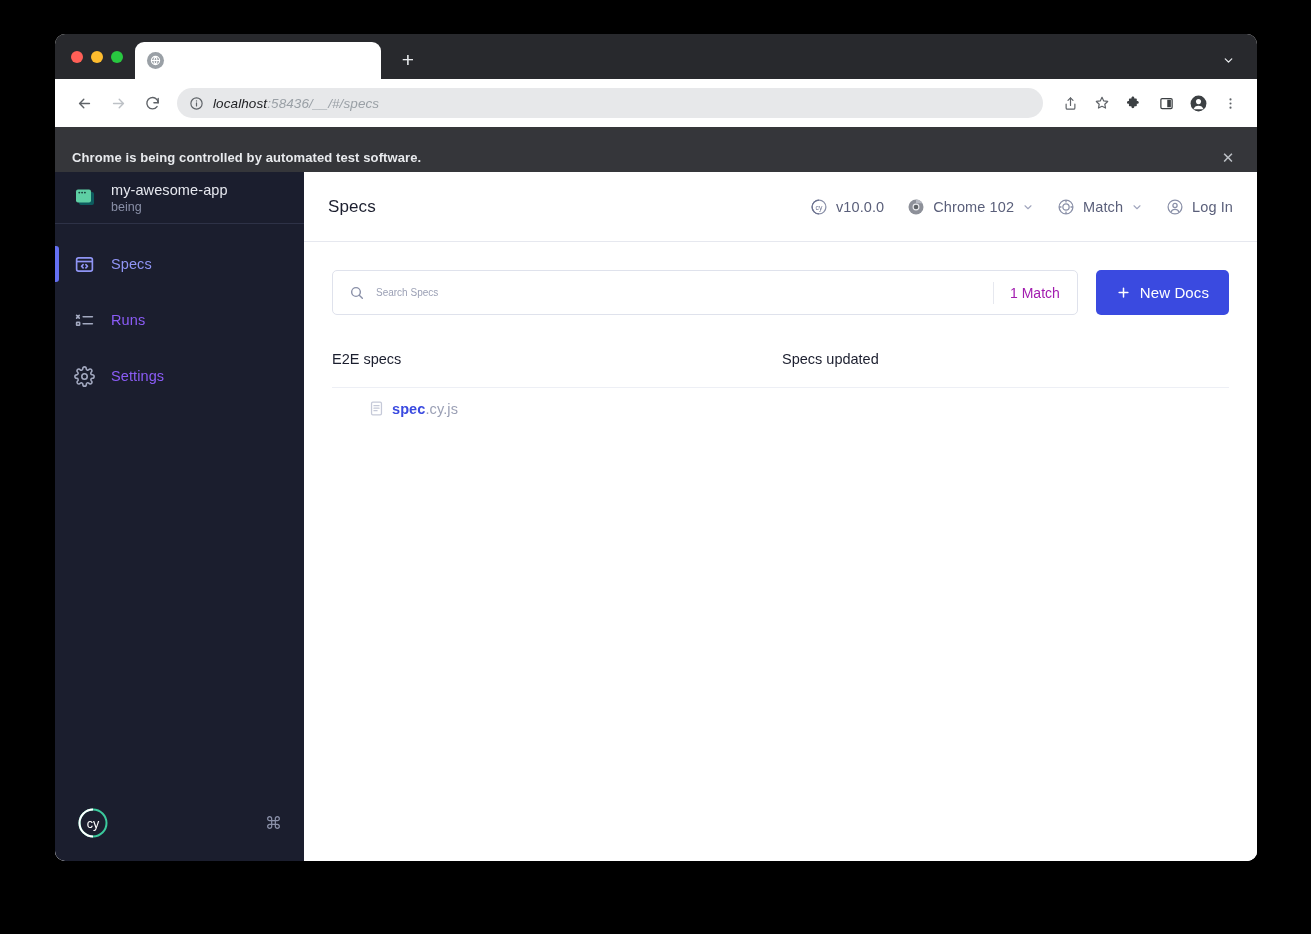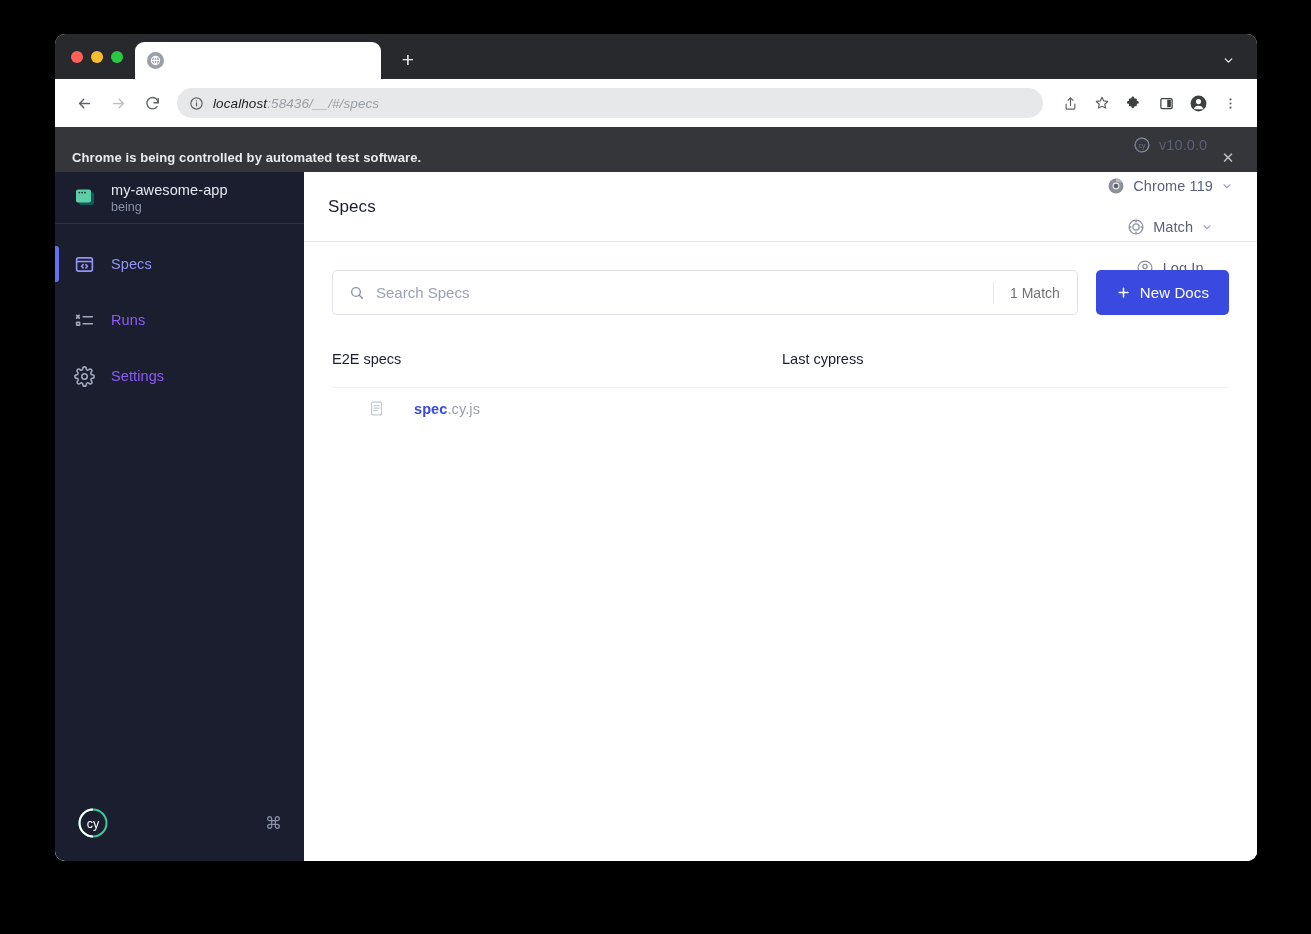--- a/index.html
+++ b/index.html
@@ -209,21 +209,21 @@
   .main { flex: 1; display: flex; flex-direction: column; min-width: 0; background: #fff; }
 
   .main-header {
     height: 70px;
     display: flex; align-items: center;
     padding: 0 24px 0 24px;
     border-bottom: 1px solid #e6e8ef;
     gap: 12px;
   }
   .page-title { font-size: 17px; color: #1b1e2e; letter-spacing: .1px; }
-  .header-right { margin-left: auto; display: flex; align-items: center; gap: 22px; flex-direction: column; }
+  .header-right { margin-left: auto; display: flex; align-items: center; gap: 22px; }
   .header-item {
     display: flex; align-items: center; gap: 8px;
     font-size: 14.5px; color: #5a5f7a;
     cursor: pointer;
     letter-spacing: .1px;
   }
   .header-item .hi-icon { display: flex; align-items: center; justify-content: center; width: 19px; height: 19px; flex: none; }
   .chev { color: #a0a5bd; display: flex; align-items: center; }
 
   .content { padding: 28px 28px 0 28px; flex: 1; overflow: hidden; }
@@ -236,29 +236,29 @@
     border-radius: 5px;
     display: flex; align-items: center;
     padding: 0 0 0 16px;
     background: #fff;
     min-width: 0;
   }
   .search-icon { color: #8a90a8; display: flex; flex: none; margin-right: 11px; }
   .search-input {
     flex: 1;
     border: none; outline: none;
-    font-size: 15px;
+    font-size: 10px;
     font-family: "Liberation Sans", sans-serif;
     color: #737373;
     background: transparent;
     min-width: 0;
   }
   .search-input::placeholder { color: #9ba0b5; }
   .match-count {
-    font-size: 14px; color: #737373;
+    font-size: 14px; color: #a21caf;
     padding: 0 17px 0 16px;
     border-left: 1px solid #e6e8ef;
     height: 22px;
     display: flex; align-items: center;
     flex: none;
     margin-left: 24px;
   }
   .new-spec-btn {
     background: #3a4ae0;
     color: #fff;
@@ -295,21 +295,21 @@
   .folder-chevron { color: #8a90a8; display: flex; width: 12px; justify-content: center; }
   .folder-icon { color: #aeb3c7; display: flex; }
   .folder-name { font-size: 14.5px; color: #4b5079; letter-spacing: .1px; }
 
   .spec-row {
     display: flex; align-items: center;
     height: 42px;
     border-top: 1px solid #edeff5;
     padding-left: 36px;
     cursor: pointer;
-    gap: 29px;
+    gap: 7px;
   }
   .spec-file-icon { color: #c5c9d8; display: flex; flex: none; }
   .spec-name { font-size: 14.5px; letter-spacing: .1px; }
   .spec-name .base { color: #3a4ae0; font-weight: 700; }
   .spec-name .ext { color: #9ba0b5; }
 </style>
 </head>
 <body>
 
 <div class="browser-window">
@@ -492,21 +492,21 @@
 
           <div class="header-item">
             <span class="hi-icon">
               <svg width="18" height="18" viewBox="0 0 24 24">
                 <circle cx="12" cy="12" r="10" fill="#8d9099"></circle>
                 <circle cx="12" cy="12" r="4.6" fill="#e9eaee"></circle>
                 <circle cx="12" cy="12" r="3.1" fill="#5f6368"></circle>
                 <path d="M12 2a10 10 0 0 1 8.66 5H12z" fill="#b6b9c2"></path>
               </svg>
             </span>
-            <span>Chrome 119</span>
+            <span>Chrome 102</span>
             <span class="chev">
               <svg width="12" height="12" viewBox="0 0 24 24" fill="none" stroke="currentColor" stroke-width="2.2" stroke-linecap="round" stroke-linejoin="round">
                   <path d="M6 9.5l6 6 6-6"></path>
                 </svg>
             </span>
           </div>
 
           <div class="header-item">
             <span class="hi-icon">
               <svg width="18" height="18" viewBox="0 0 24 24" fill="none" stroke="#8a90a8" stroke-width="1.7">
@@ -555,21 +555,21 @@
               <svg width="15" height="15" viewBox="0 0 24 24" fill="none" stroke="#ffffff" stroke-width="2.4" stroke-linecap="round">
                   <path d="M12 5v14M5 12h14"></path>
                 </svg>
             </span>
             <span>New Docs</span>
           </button>
         </div>
 
         <div class="list-header">
           <span class="col-specs">E2E specs</span>
-          <span class="col-updated">Last cypress</span>
+          <span class="col-updated">Specs updated</span>
         </div>
 
         <div class="tree">
 
           <div class="spec-row">
             <span class="spec-file-icon">
               <svg width="17" height="17" viewBox="0 0 24 24" fill="none" stroke="currentColor" stroke-width="1.8" stroke-linecap="round" stroke-linejoin="round">
                   <rect x="5" y="3" width="14" height="18" rx="1.8"></rect>
                   <path d="M8.4 8h7.2M8.4 11.5h7.2M8.4 15h4.4"></path>
                 </svg>

